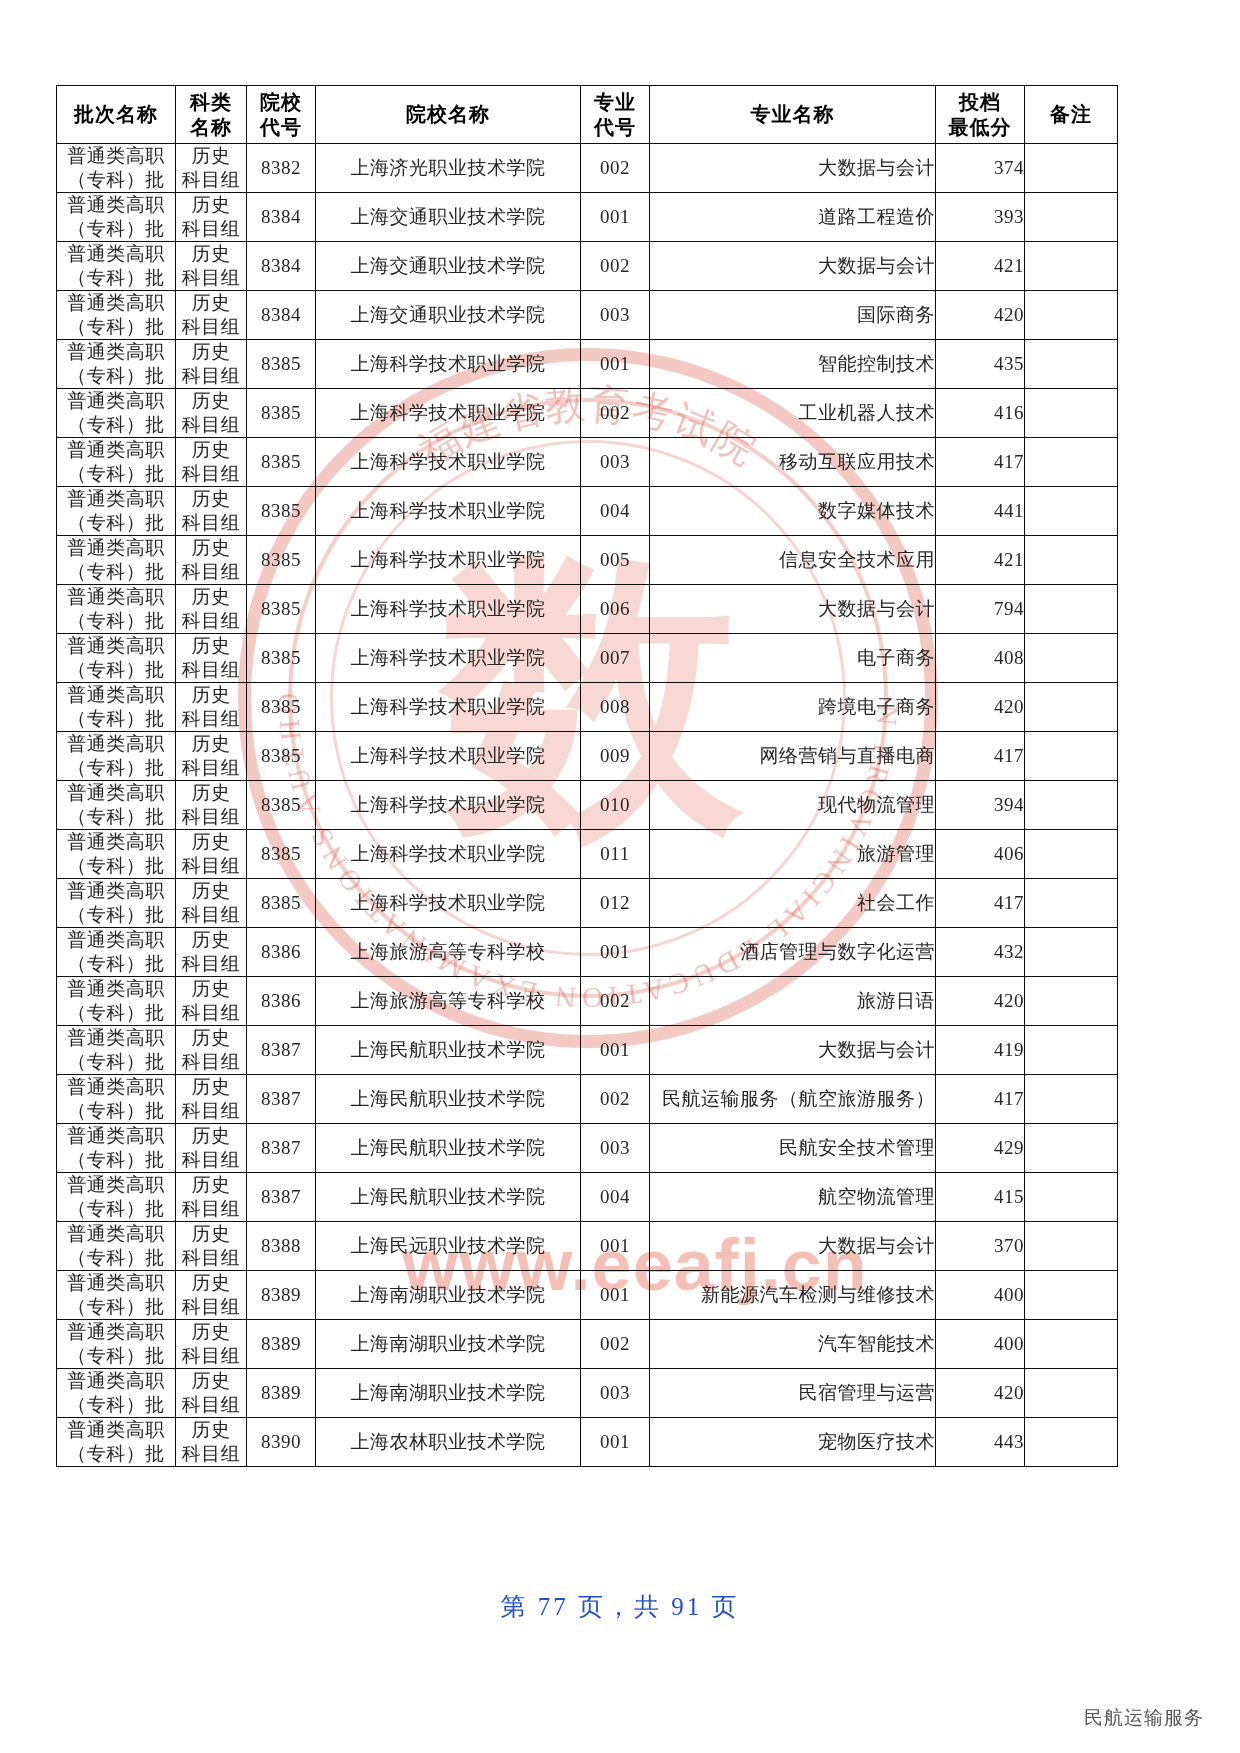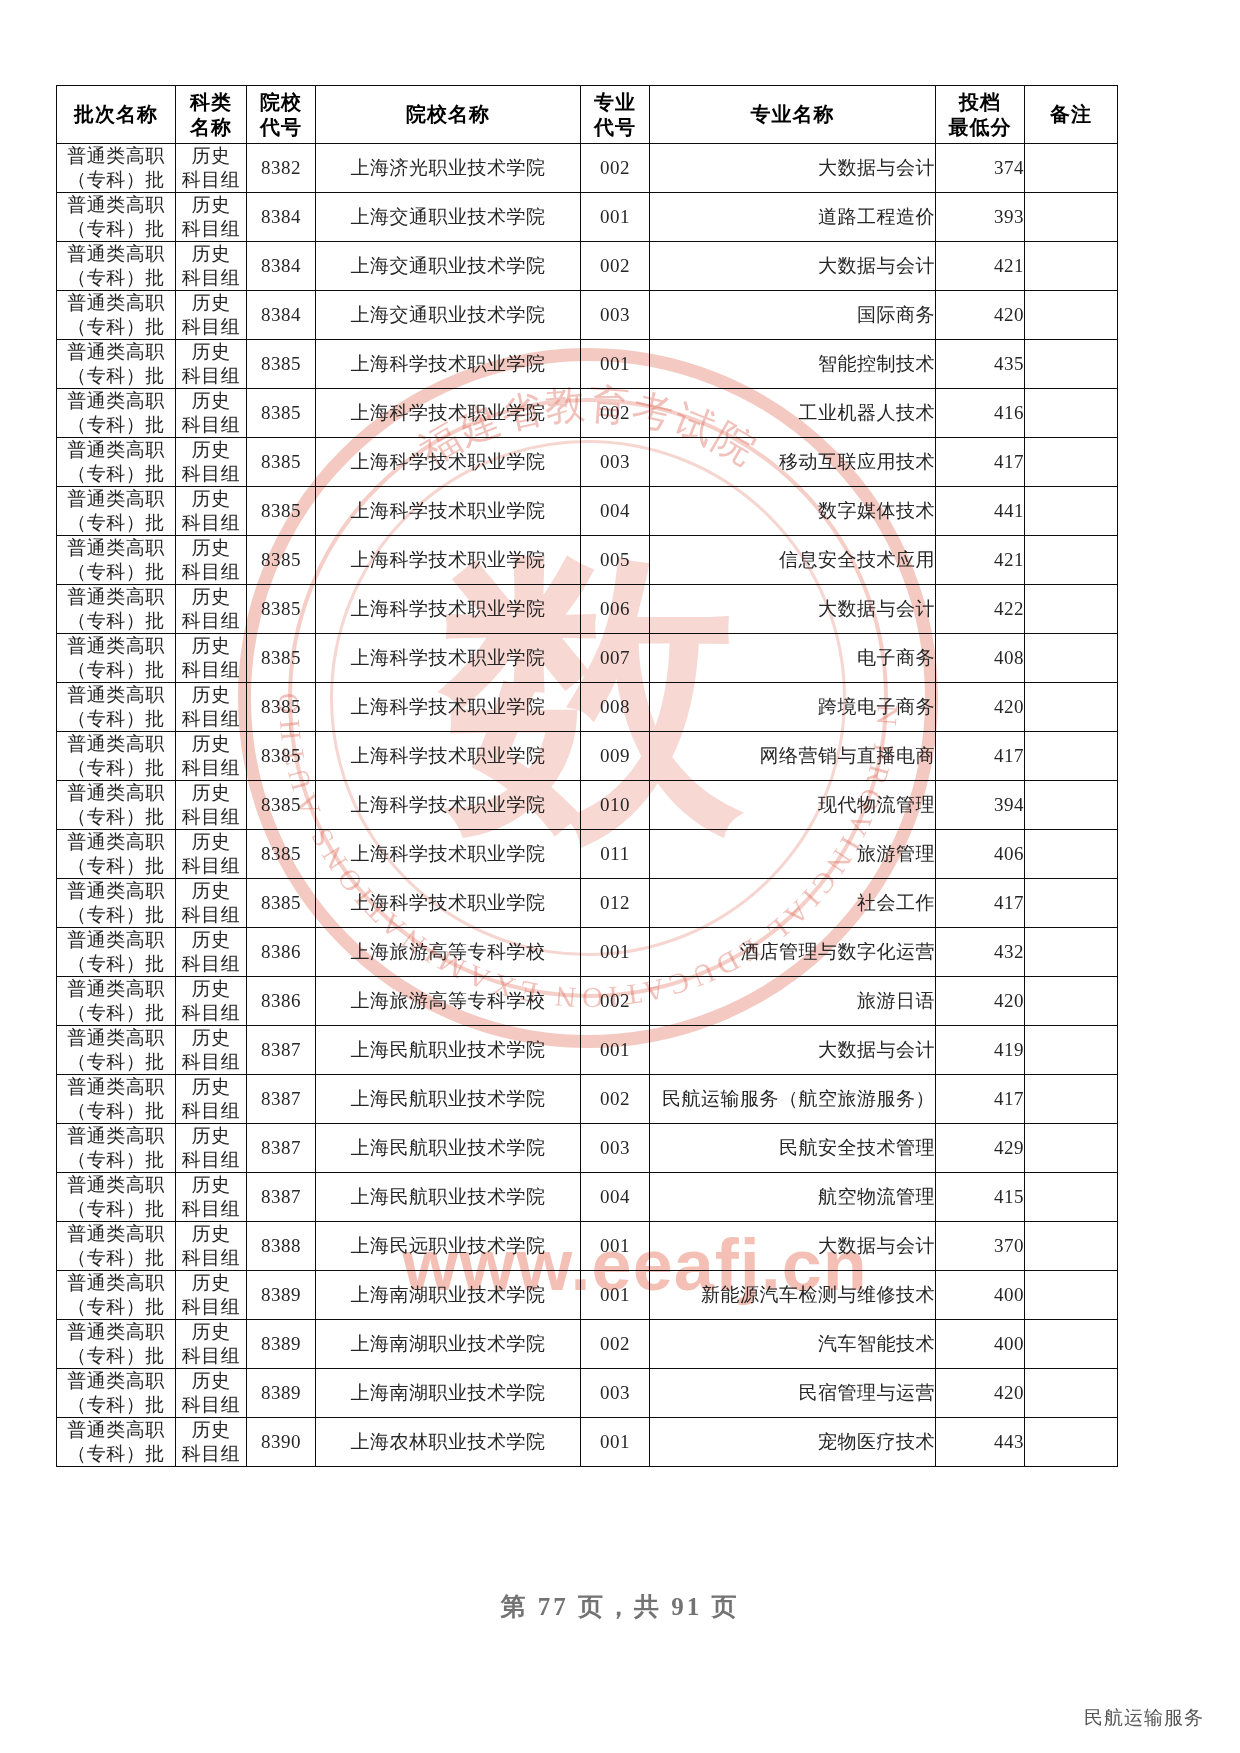--- a/index.html
+++ b/index.html
@@ -175,23 +175,22 @@
   
   #page-footer {
     position: absolute;
     left: 0;
     top: 1590px;
     width: 1240px;
     text-align: center;
     font-family: "Liberation Serif", serif;
     font-size: 25px;
     letter-spacing: 3px;
-    color: #737373;
+    color: #1d4ed8;
     z-index: 10;
-    font-weight: bold;
   }
   #brand-mark {
     position: absolute;
     right: 36px;
     bottom: 22px;
     font-family: "Liberation Sans", sans-serif;
     font-size: 19px;
     color: #555;
     letter-spacing: 1px;
     z-index: 10;
@@ -466,21 +465,21 @@
           <td class="c-subject">
             <span class="two-line">
               <span>历史</span>
               <span>科目组</span>
             </span>
           </td>
           <td class="c-code"><span>8385</span></td>
           <td class="c-school"><span>上海科学技术职业学院</span></td>
           <td class="c-major-code"><span>006</span></td>
           <td class="c-major"><span>大数据与会计</span></td>
-          <td class="c-score"><span>422</span></td>
+          <td class="c-score"><span>794</span></td>
           <td class="c-note"><span></span></td>
         </tr>
         <tr>
           <td class="c-batch">
             <span class="two-line">
               <span>普通类高职</span>
               <span>（专科）批</span>
             </span>
           </td>
           <td class="c-subject">

